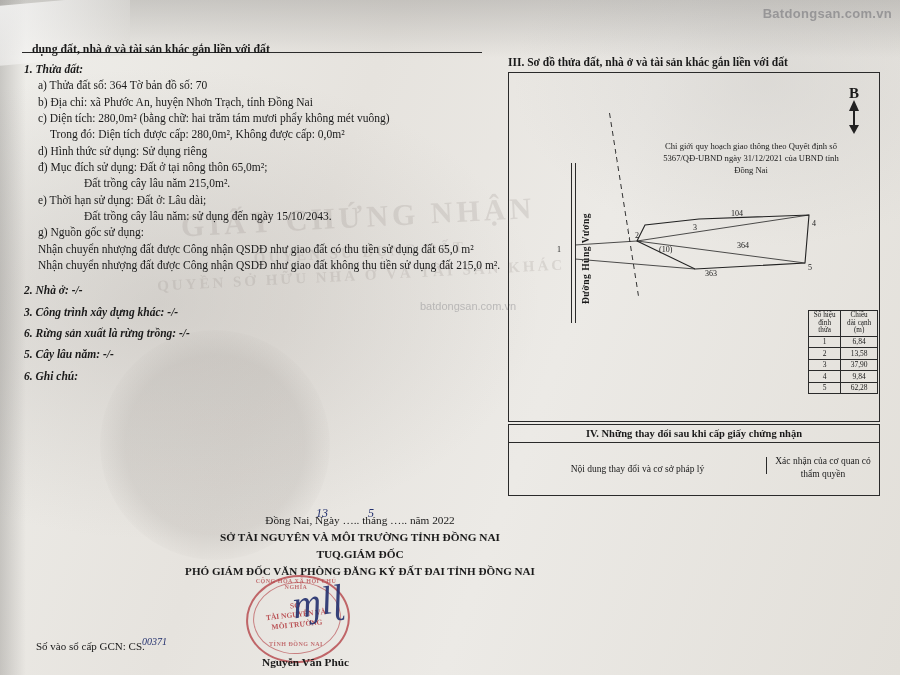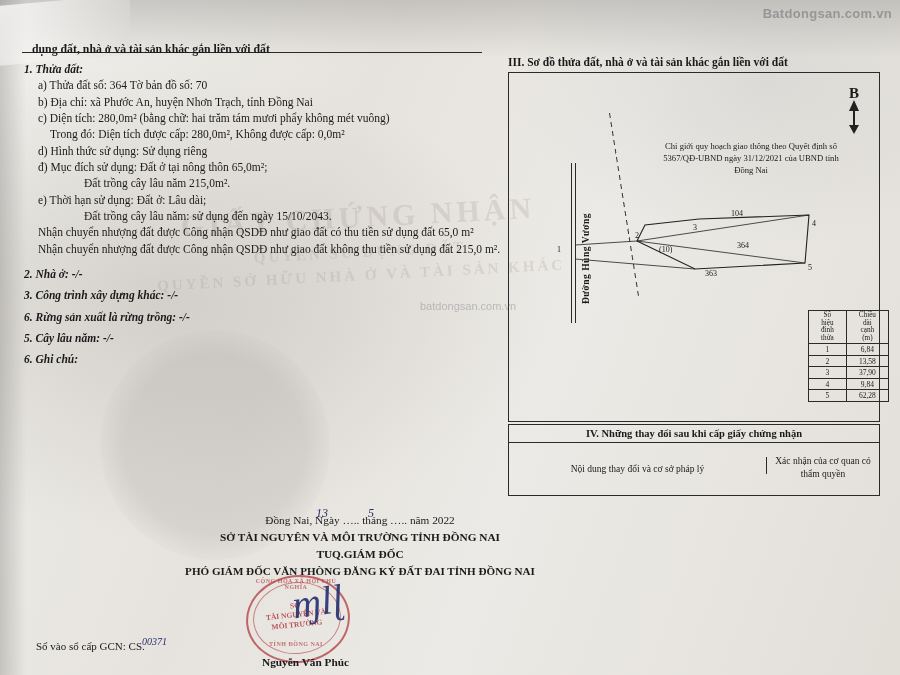--- a/index.html
+++ b/index.html
@@ -122,21 +122,21 @@
   .mapnum{position:absolute;font-size:8px;}
   .legend{
     position:absolute;left:808px;top:310px;width:70px;
   }
   .legend table{border-collapse:collapse;width:100%;}
   .legend td,.legend th{
     border:1px solid #2a2a2a;font-size:7.5px;text-align:center;
     padding:0;height:10.5px;font-weight:normal;
     font-family:"Liberation Serif",serif;
   }
-  .legend th{font-size:7.2px;line-height:1.05;padding:1px 12px;}
+  .legend th{font-size:7.2px;line-height:1.05;padding:1px 4px;}
   .sec4{
     position:absolute;left:508px;top:424px;width:370px;height:70px;
     border:1.1px solid #2a2a2a;
   }
   .sec4 .t{
     text-align:center;font-size:10.5px;font-weight:bold;
     border-bottom:1.1px solid #2a2a2a;padding:3px 0 3px 0;
   }
   .sec4 .row{display:flex;height:44px;align-items:center;}
   .sec4 .c1{
@@ -226,20 +226,21 @@
   <div class="sec">1. Thửa đất:</div>
   <div class="ln ind1">a) Thửa đất số: 364            Tờ bản đồ số:     70</div>
   <div class="ln ind1">b) Địa chỉ: xã Phước An, huyện Nhơn Trạch, tỉnh Đồng Nai</div>
   <div class="ln ind1">c) Diện tích: 280,0m² (bằng chữ: hai trăm tám mươi phẩy không mét vuông)</div>
   <div class="ln ind2">Trong đó: Diện tích được cấp: 280,0m²,      Không được cấp: 0,0m²</div>
   <div class="ln ind1">d) Hình thức sử dụng: Sử dụng riêng</div>
   <div class="ln ind1">đ) Mục đích sử dụng: Đất ở tại nông thôn 65,0m²;</div>
   <div class="ln ind3">Đất trồng cây lâu năm 215,0m².</div>
   <div class="ln ind1">e) Thời hạn sử dụng: Đất ở: Lâu dài;</div>
   <div class="ln ind3">Đất trồng cây lâu năm: sử dụng đến ngày 15/10/2043.</div>
+  <div class="ln ind1">g) Nguồn gốc sử dụng:</div>
   <div class="ln ind1">Nhận chuyển nhượng đất được Công nhận QSDĐ như giao đất có thu tiền sử dụng đất 65,0 m²</div>
   <div class="ln ind1">Nhận chuyển nhượng đất được Công nhận QSDĐ như giao đất không thu tiền sử dụng đất 215,0 m².</div>
   <div class="gap"></div>
   <div class="sec">2. Nhà ở: -/-</div>
   <div class="sec">3. Công trình xây dựng khác:  -/-</div>
   <div class="sec">6. Rừng sản xuất là rừng trồng:  -/-</div>
   <div class="sec">5. Cây lâu năm:  -/-</div>
   <div class="sec">6. Ghi chú:</div>
 </div>
 

